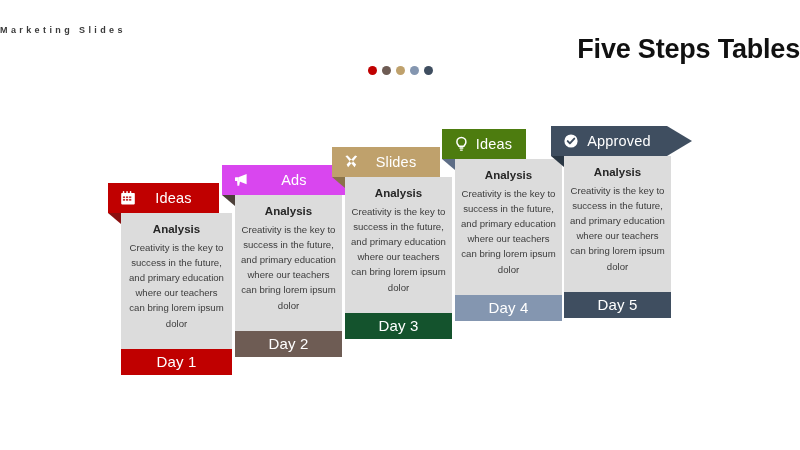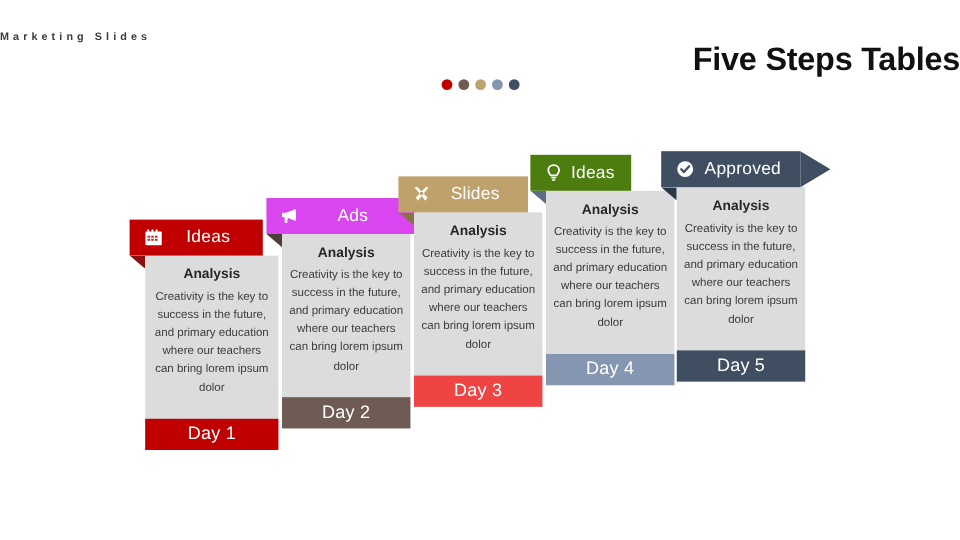--- a/index.html
+++ b/index.html
@@ -130,21 +130,21 @@
           </span>
           <span class="blabel">Ads</span>
         </div>
       </div>
       <div class="step" style="left: 332px; top: 147px; width: 120px; z-index: 12;">
         <div class="card" style="top: 30px; width: 107px;">
           <div class="card-body" style="height: 106px;">
             <div class="ctitle">Analysis</div>
             <div class="ctext">Creativity is the key to success in the future, and primary education where our teachers can bring lorem ipsum dolor</div>
           </div>
-          <div class="day" style="background: #ef4444;">Day 3</div>
+          <div class="day" style="background: #14532d;">Day 3</div>
         </div>
         <div class="fold" style="top: 30px; background: rgb(138, 115, 73); clip-path: polygon(0px 0px, 100% 0px, 100% 100%);"></div>
         <div class="banner" style="width: 108px; background: rgb(191, 161, 108);">
           <span class="bicon">
             <svg width="17" height="16" viewBox="0 0 17 16">
               <path fill="#ffffff" d="M2.4 2.0 L4.6 1.6 L13.1 10.6 L11.6 13.3 Z"></path>
               <path fill="#ffffff" d="M14.2 2.3 L12.1 1.6 L3.6 10.6 L5.1 13.3 Z"></path>
               <circle cx="8.3" cy="7.2" r="1.5" fill="#BFA16C"></circle>
             </svg>
           </span>

